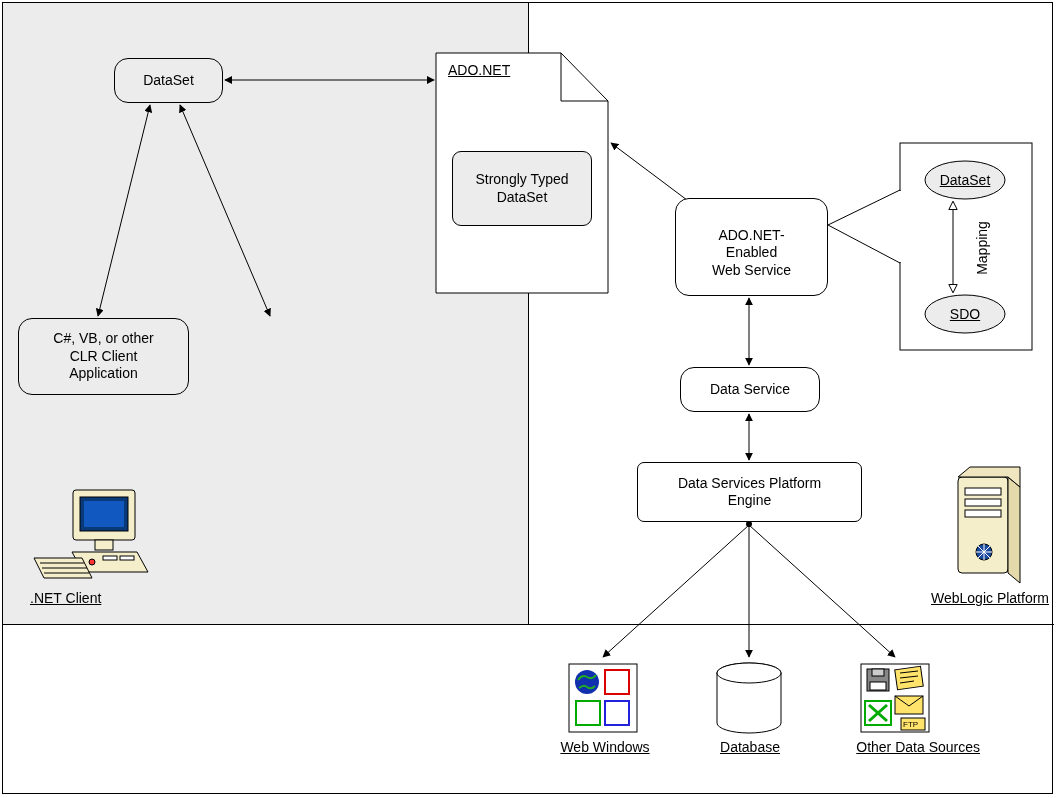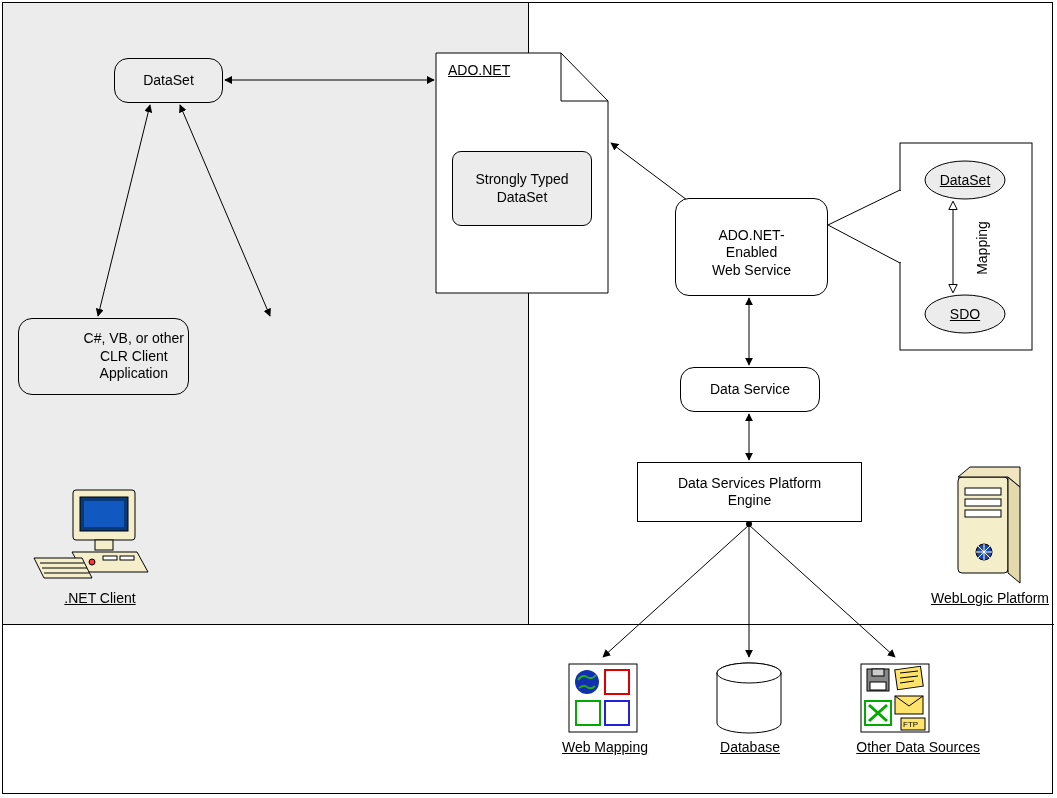--- a/index.html
+++ b/index.html
@@ -88,21 +88,21 @@
 
 <div class="canvas">
   <div class="outer-border"></div>
   <div class="client-panel"></div>
   <div class="server-panel-border"></div>
 
   <div class="box rounded shaded" style="left:114px;top:58px;width:109px;height:45px;">
     <span>DataSet</span>
   </div>
 
-  <div class="box rounded shaded" style="left:18px;top:318px;width:171px;height:77px;justify-content:flex-end;">
+  <div class="box rounded shaded" style="left:18px;top:318px;width:171px;height:77px;">
     <span style="white-space:pre-line">C#, VB, or other
 CLR Client
 Application</span>
   </div>
 
 
   <svg class="overlay">
     <defs>
       <marker id="arrowC" viewBox="0 0 10 10" refX="9" refY="5" markerWidth="8" markerHeight="8" orient="auto-start-reverse">
         <path d="M 0 0 L 10 5 L 0 10 z" fill="#000"></path>
@@ -222,30 +222,30 @@
   <div class="box rounded" style="left:675px;top:198px;width:153px;height:98px;">
     <span style="white-space:pre-line;font-weight:400;margin-top:12px;">ADO.NET-
 Enabled
 Web Service</span>
   </div>
 
   <div class="box rounded" style="left:680px;top:367px;width:140px;height:45px;justify-content:center;">
     <span>Data Service</span>
   </div>
 
-  <div class="box" style="left:637px;top:462px;width:225px;height:60px;border-radius:0;">
+  <div class="box" style="left:637px;top:462px;width:225px;height:60px;border-radius:7px;">
     <span style="white-space:pre-line">Data Services Platform
 Engine</span>
   </div>
 
   <div class="label" style="left:930px;top:172px;width:70px">DataSet</div>
 
   <div class="label" style="left:930px;top:306px;width:70px">SDO</div>
 
   <div class="mapping-text" style="left:955px;top:240px;">Mapping</div>
 
-  <div class="label" style="left:30px;top:590px;width:140px;text-align:center;">.NET Client</div>
+  <div class="label" style="left:30px;top:590px;width:140px;text-align:left;">.NET Client</div>
   <div class="label" style="left:920px;top:590px;width:140px;">WebLogic Platform</div>
 
-  <div class="label" style="left:550px;top:739px;width:110px;">Web Mapping</div>
+  <div class="label" style="left:550px;top:739px;width:110px;">Web Windows</div>
   <div class="label" style="left:700px;top:739px;width:100px;">Database</div>
   <div class="label" style="left:820px;top:739px;width:160px;text-align:right;">Other Data Sources</div>
 </div>
 
 </body></html>

